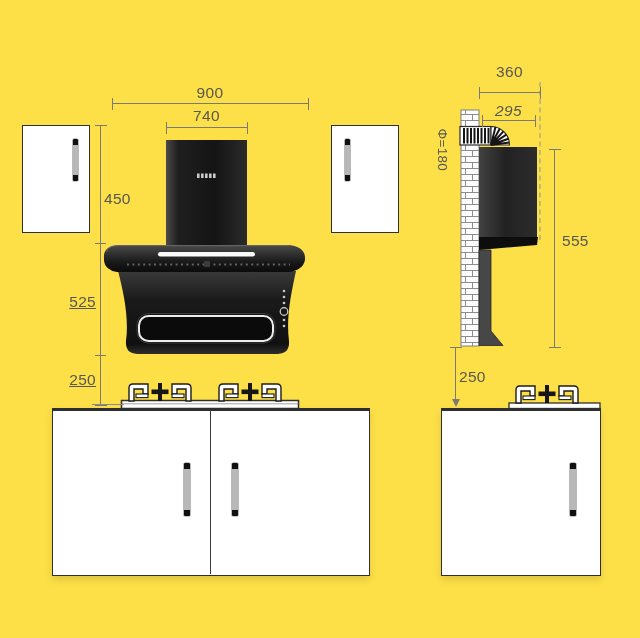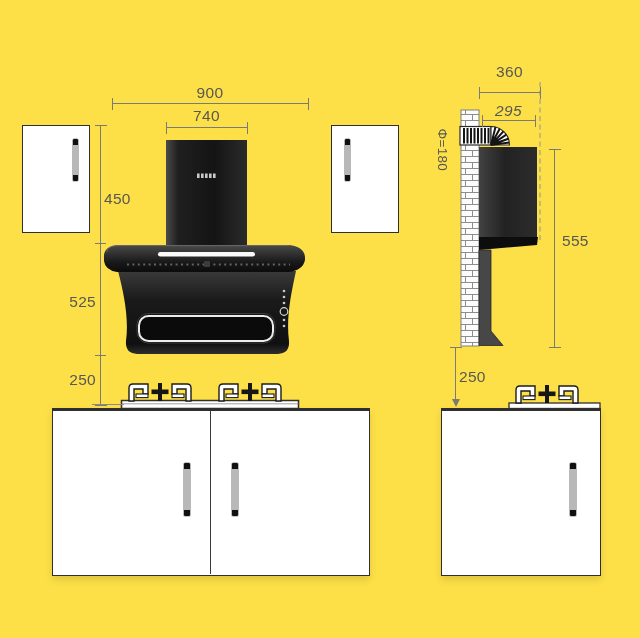--- a/index.html
+++ b/index.html
@@ -18,21 +18,21 @@
   .dim-v::after{bottom:-1px;}
   .dim-v.no-bot::after{display:none;}
   .tick-h{position:absolute;width:11px;height:0;border-top:1px solid #7a7a7a;}
   .ext-line{position:absolute;height:0;border-top:1px solid #8a8a8a;}
   .arr-d{position:absolute;width:0;height:0;border-left:4px solid transparent;
          border-right:4px solid transparent;border-top:8px solid #7a7a7a;}
 
   
   .lbl{position:absolute;font-size:15.5px;line-height:1;color:#575757;letter-spacing:.3px;}
   .lbl.c{text-align:center;}
-  .lbl.r{text-align:right;}
+  .lbl.r{text-align:right;text-decoration:underline;}
   .lbl.rot{transform:rotate(90deg);font-size:13.5px;}
 
   
   .cab{position:absolute;background:#fff;border:1.6px solid #2f2f2f;box-sizing:border-box;}
   .cab.base{border-top-width:3px;box-shadow:0 4px 7px rgba(0,0,0,.12);}
   .divider{position:absolute;width:0;border-left:1.4px solid #3a3a3a;}
   .handle{position:absolute;width:5px;border-radius:1px;box-shadow:0 0 0 .6px #8a8a8a;
           background:linear-gradient(#101010 0 6px,#b8b8b8 6px calc(100% - 6px),#101010 calc(100% - 6px));}
   .handle.big{width:6px;}
 </style>

